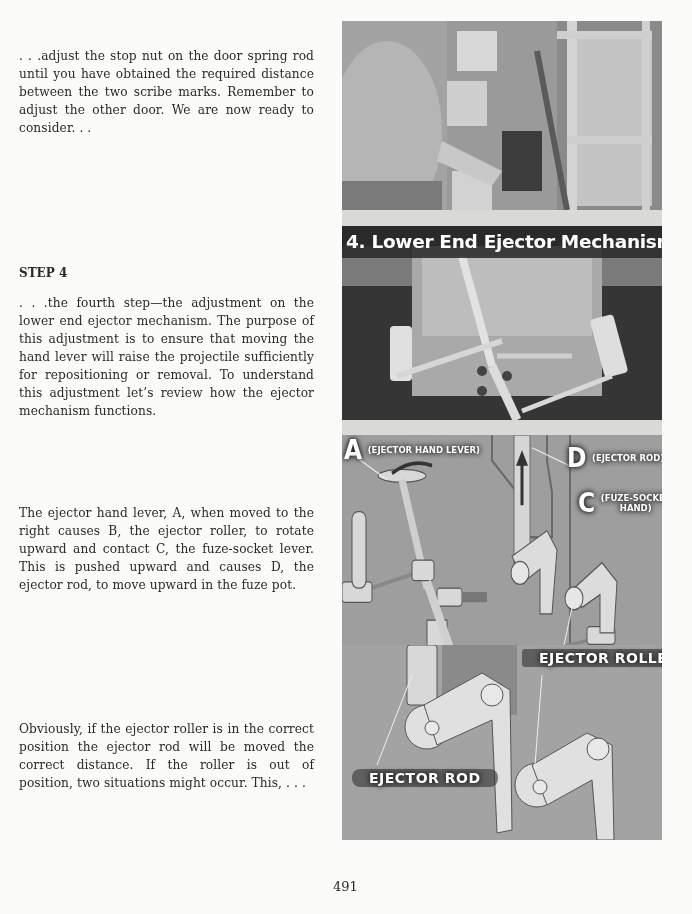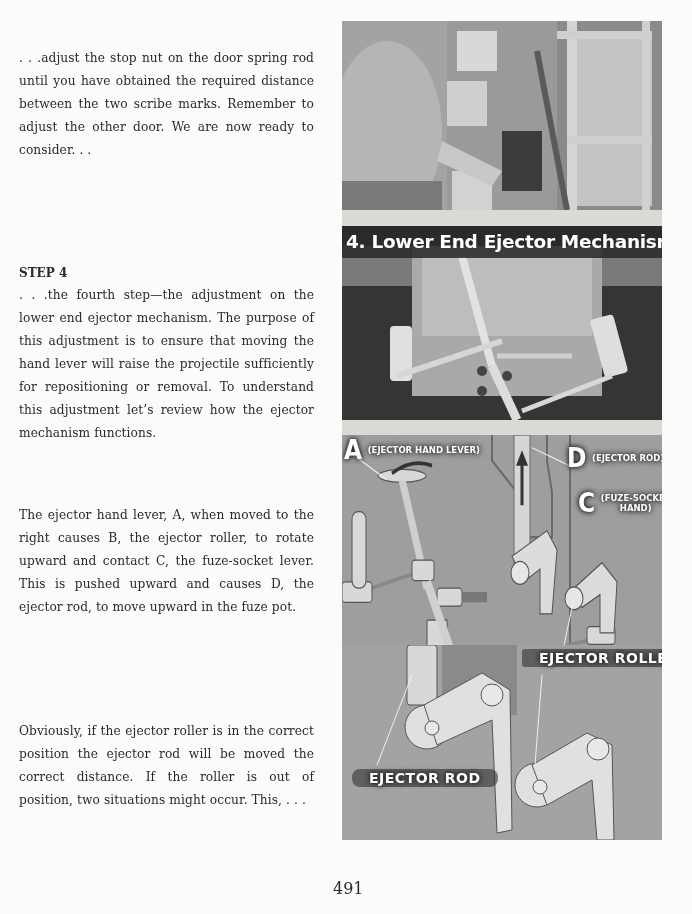--- a/index.html
+++ b/index.html
@@ -2,24 +2,24 @@
 <html><head>
 <meta charset="utf-8">
 <style>
   html, body { margin: 0; padding: 0; }
   body {
     width: 692px; height: 914px; background: #fbfbf9; position: relative; overflow: hidden;
     font-family: "DejaVu Serif", "Liberation Serif", serif; color: #2a2a2a;
   }
   .para {
     position: absolute; left: 19px; width: 295px;
-    font-size: 12.2px; line-height: 23px; text-align: justify; letter-spacing: 0.1px;
+    font-size: 12.2px; line-height: 18px; text-align: justify; letter-spacing: 0.1px;
   }
   .step { position: absolute; left: 19px; font-size: 12px; }
-  .pagenum { position: absolute; left: 333px; top: 879px; font-size: 16px; }
+  .pagenum { position: absolute; left: 333px; top: 879px; font-size: 13px; }
   .panel { position: absolute; left: 342px; width: 320px; overflow: hidden; }
   .panel svg { display: block; width: 100%; height: 100%; }
   .photo1 { top: 21px; height: 189px; background: #8e8e8e; }
   .photo2 { top: 226px; height: 194px; background: #3e3e3e; }
   .diag1 { top: 435px; height: 249px; background: #9d9d9d; }
   .diag2 { top: 645px; height: 195px; background: #a4a4a4; }
   .gapband { position: absolute; left: 342px; width: 320px; background: #d9d9d6; }
   .title-bar {
     position: absolute; left: 0; top: 0; width: 320px; height: 32px; background: rgba(40,40,40,0.85);
     color: #fff; font-family: "DejaVu Sans", "Liberation Sans", sans-serif; font-weight: bold;
@@ -32,21 +32,21 @@
   }
   .lbl .big { font-size: 26px; line-height: 26px; vertical-align: middle; font-family: "DejaVu Sans Condensed", "DejaVu Sans", sans-serif; }
   .lbl .small { font-size: 8.5px; vertical-align: middle; }
   .lbl2 { font-size: 14px; letter-spacing: 0.5px; background: rgba(50,50,50,0.6); padding: 1px 17px; border-radius: 3px; }
 </style>
 </head>
 <body>
 
 <div class="para" style="top:47px;">. . .adjust the stop nut on the door spring rod until you have obtained the required distance between the two scribe marks. Remember to adjust the other door. We are now ready to consider. . .</div>
 <div class="step" style="top:266px;font-weight:bold;">STEP 4</div>
-<div class="para" style="top:284px;">. . .the fourth step—the adjustment on the lower end ejector mechanism. The purpose of this adjustment is to ensure that moving the hand lever will raise the projectile sufficiently for repositioning or removal. To understand this adjustment let’s review how the ejector mechanism functions.</div>
+<div class="para" style="top:294px;">. . .the fourth step—the adjustment on the lower end ejector mechanism. The purpose of this adjustment is to ensure that moving the hand lever will raise the projectile sufficiently for repositioning or removal. To understand this adjustment let’s review how the ejector mechanism functions.</div>
 <div class="para" style="top:504px;">The ejector hand lever, A, when moved to the right causes B, the ejector roller, to rotate upward and contact C, the fuze-socket lever. This is pushed upward and causes D, the ejector rod, to move upward in the fuze pot.</div>
 <div class="para" style="top:720px;">Obviously, if the ejector roller is in the correct position the ejector rod will be moved the correct distance. If the roller is out of position, two situations might occur. This, . . .</div>
 <div class="pagenum">491</div>
 
 <div class="gapband" style="top:210px;height:16px;"></div>
 <div class="gapband" style="top:420px;height:15px;"></div>
 <div class="gapband" style="top:630px;height:15px;"></div>
 
 <div class="panel photo1">
   <svg viewBox="0 0 320 189" preserveAspectRatio="none">

